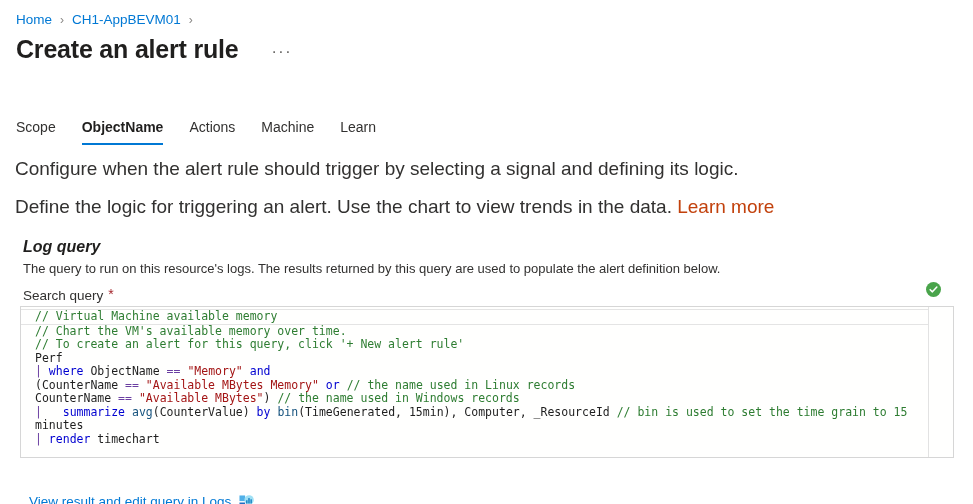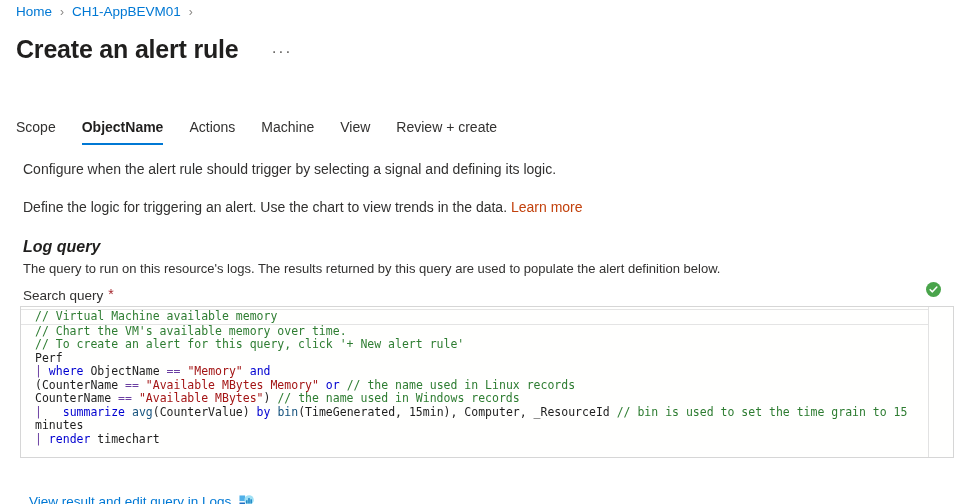--- a/index.html
+++ b/index.html
@@ -13,21 +13,21 @@
     font-family: "Liberation Sans", sans-serif;
     color: #323130;
     overflow: hidden;
     position: relative;
   }
 
   
   .breadcrumb {
     position: absolute;
     left: 16px;
-    top: 4px;
+    top: 12px;
     display: flex;
     align-items: flex-end;
     font-size: 13.5px;
     line-height: 16px;
   }
   .crumb-link {
     color: #0078d4;
     text-decoration: none;
     cursor: pointer;
     white-space: nowrap;
@@ -95,22 +95,22 @@
     left: 0;
     right: 0;
     bottom: 0;
     height: 2px;
     background: #0078d4;
   }
 
   
   .desc {
     position: absolute;
-    left: 23px;
-    font-size: 14px;
+    left: 15px;
+    font-size: 19px;
     color: #323130;
     line-height: 18px;
     white-space: nowrap;
   }
   .desc-1 { top: 160px; }
   .desc-2 { top: 198px; }
   .inline-link {
     color: #c2410c;
     text-decoration: none;
     cursor: pointer;
@@ -252,22 +252,21 @@
 <div class="title-row">
   <div class="page-title">Create an alert rule</div>
   <div class="ellipsis-btn">···</div>
 </div>
 
 <div class="tabs">
   <div class="tab">Scope</div>
   <div class="tab active">ObjectName</div>
   <div class="tab">Actions</div>
   <div class="tab">Machine</div>
-  <div class="tab">View</div>
-  <div class="tab">Review + create</div>
+  <div class="tab">Learn</div>
 </div>
 
 <div class="desc desc-1">Configure when the alert rule should trigger by selecting a signal and defining its logic.</div>
 <div class="desc desc-2"><span>Define the logic for triggering an alert. Use the chart to view trends in the data.</span> <a class="inline-link">Learn more</a></div>
 
 <div class="section-title">Log query</div>
 <div class="section-sub">The query to run on this resource's logs. The results returned by this query are used to populate the alert definition below.</div>
 
 <div class="field-label">
   <span>Search query</span>

